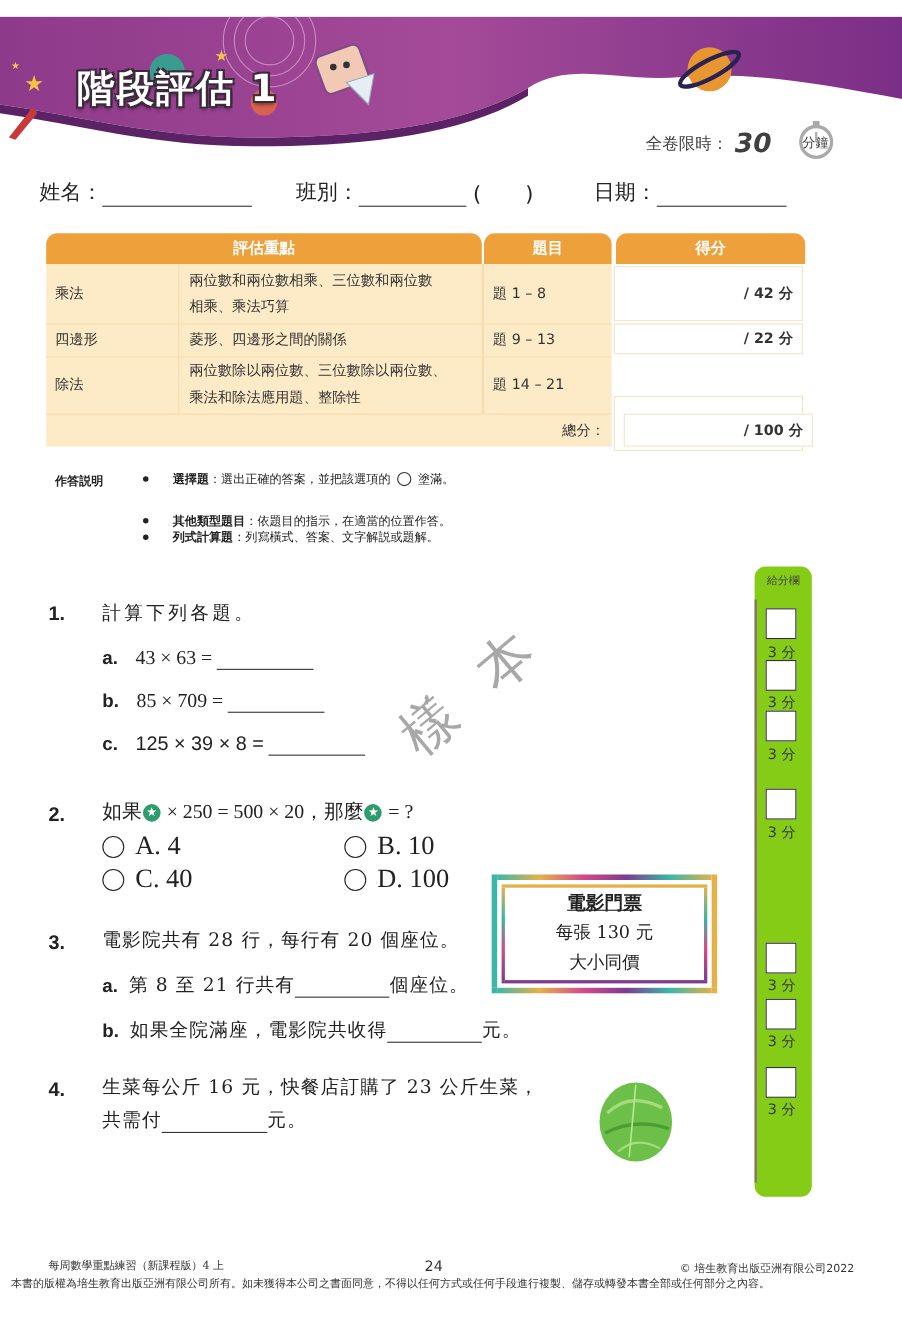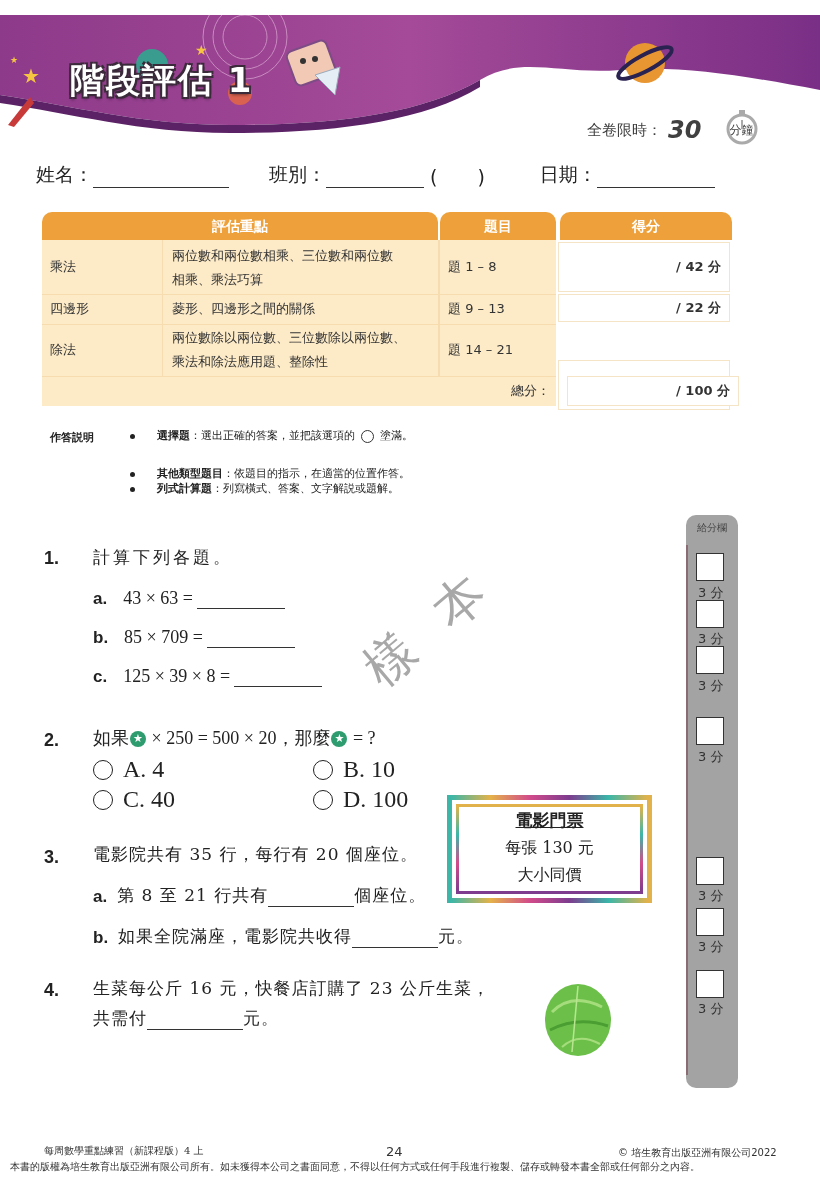--- a/index.html
+++ b/index.html
@@ -47,21 +47,21 @@
   
   .watermark { left: 350px; top: 540px; font-size: 50px; color: #a8a8a8; transform: rotate(-40deg); transform-origin: left top; letter-spacing: 40px; font-family: "DejaVu Sans", sans-serif; white-space: nowrap; }
 
   
   .ticket { left: 447px; top: 795px; width: 205px; height: 108px; border: 5px solid; border-image: linear-gradient(90deg, #3bb6a8 0%, #e4b24a 20%, #d14b8a 40%, #7d3c8f 60%, #3bb6a8 80%, #e4b24a 100%) 1; background: #fff; }
   .ticket-inner { position: absolute; left: 4px; top: 4px; right: 4px; bottom: 4px; border: 3px solid; border-image: linear-gradient(180deg, #e4b24a, #3bb6a8, #d14b8a, #7d3c8f) 1; text-align: center; font-family: "DejaVu Serif", serif; }
   .ticket-title { font-size: 17px; font-weight: bold; text-decoration: underline; margin-top: 2px; }
   .ticket-line { font-size: 16px; margin-top: 6px; }
 
   
-  .scorecol { left: 686px; top: 515px; width: 52px; height: 573px; background: #a3a3a3; border-radius: 10px; }
+  .scorecol { left: 686px; top: 515px; width: 52px; height: 573px; background: #84cc16; border-radius: 10px; }
   .scorecol .bar { position: absolute; left: 0; top: 30px; width: 2px; height: 530px; background: #8a6c72; }
   .scorecol .head { position: absolute; top: 6px; width: 100%; text-align: center; font-size: 10px; color: #444; }
   .sbox { position: absolute; left: 10px; width: 28px; height: 28px; border: 1.5px solid #333; background: #fff; }
   .slabel { position: absolute; left: 12px; font-size: 13px; color: #333; }
 
   
   .foot { font-size: 11px; color: #333; }
   .foot-book { left: 44px; top: 1144px; font-family: "DejaVu Serif", serif; font-size: 10px; }
   .foot-page { left: 386px; top: 1144px; font-size: 13px; }
   .foot-copy { left: 618px; top: 1146px; font-size: 10px; }
@@ -185,21 +185,21 @@
   <span class="qtext" style="font-family:'Liberation Serif',serif;font-size:18px;">43 × 63 =</span>
   <span class="blank" style="width:88px;margin-left:4px;"></span>
 </div>
 <div class="abs" style="left:93px;top:627px;display:flex;align-items:flex-end;">
   <span class="sub">b.</span>
   <span class="qtext" style="font-family:'Liberation Serif',serif;font-size:18px;">85 × 709 =</span>
   <span class="blank" style="width:88px;margin-left:4px;"></span>
 </div>
 <div class="abs" style="left:93px;top:666px;display:flex;align-items:flex-end;">
   <span class="sub">c.</span>
-  <span class="qtext" style="font-family:Liberation Serif, serif;font-size:18px;">125 × 39 × 8 =</span>
+  <span class="qtext" style="font-family:Liberation Sans, sans-serif;font-size:18px;">125 × 39 × 8 =</span>
   <span class="blank" style="width:88px;margin-left:4px;"></span>
 </div>
 
 <div class="abs qnum" style="left:44px;top:730px;">2.</div>
 <div class="abs qtext" style="left:93px;top:726px;font-size:18px;">
   <span>如果</span><span class="star"></span><span style="font-family:'Liberation Serif',serif;"> × 250 = 500 × 20，那麼</span><span class="star"></span><span style="font-family:'Liberation Serif',serif;"> = ?</span>
 </div>
 <div class="abs opt" style="left:93px;top:756px;">
   <span class="ring"></span>
     <span>A. 4</span>
@@ -219,21 +219,21 @@
 
 <div class="abs ticket">
   <div class="ticket-inner">
     <div class="ticket-title">電影門票</div>
     <div class="ticket-line">每張 130 元</div>
     <div class="ticket-line">大小同價</div>
   </div>
 </div>
 
 <div class="abs qnum" style="left:44px;top:847px;">3.</div>
-<div class="abs qtext" style="left:93px;top:843px;letter-spacing:1px;">電影院共有 35 行，每行有 20 個座位。</div>
+<div class="abs qtext" style="left:93px;top:843px;letter-spacing:1px;">電影院共有 28 行，每行有 20 個座位。</div>
 <div class="abs" style="left:93px;top:884px;display:flex;align-items:flex-end;">
   <span class="sub" style="margin-right:10px;">a.</span>
   <span class="qtext" style="letter-spacing:1px;">第 8 至 21 行共有</span>
   <span class="blank" style="width:86px;"></span>
   <span class="qtext" style="letter-spacing:1px;">個座位。</span>
 </div>
 <div class="abs" style="left:93px;top:925px;display:flex;align-items:flex-end;">
   <span class="sub" style="margin-right:10px;">b.</span>
   <span class="qtext" style="letter-spacing:1px;">如果全院滿座，電影院共收得</span>
   <span class="blank" style="width:86px;"></span>

